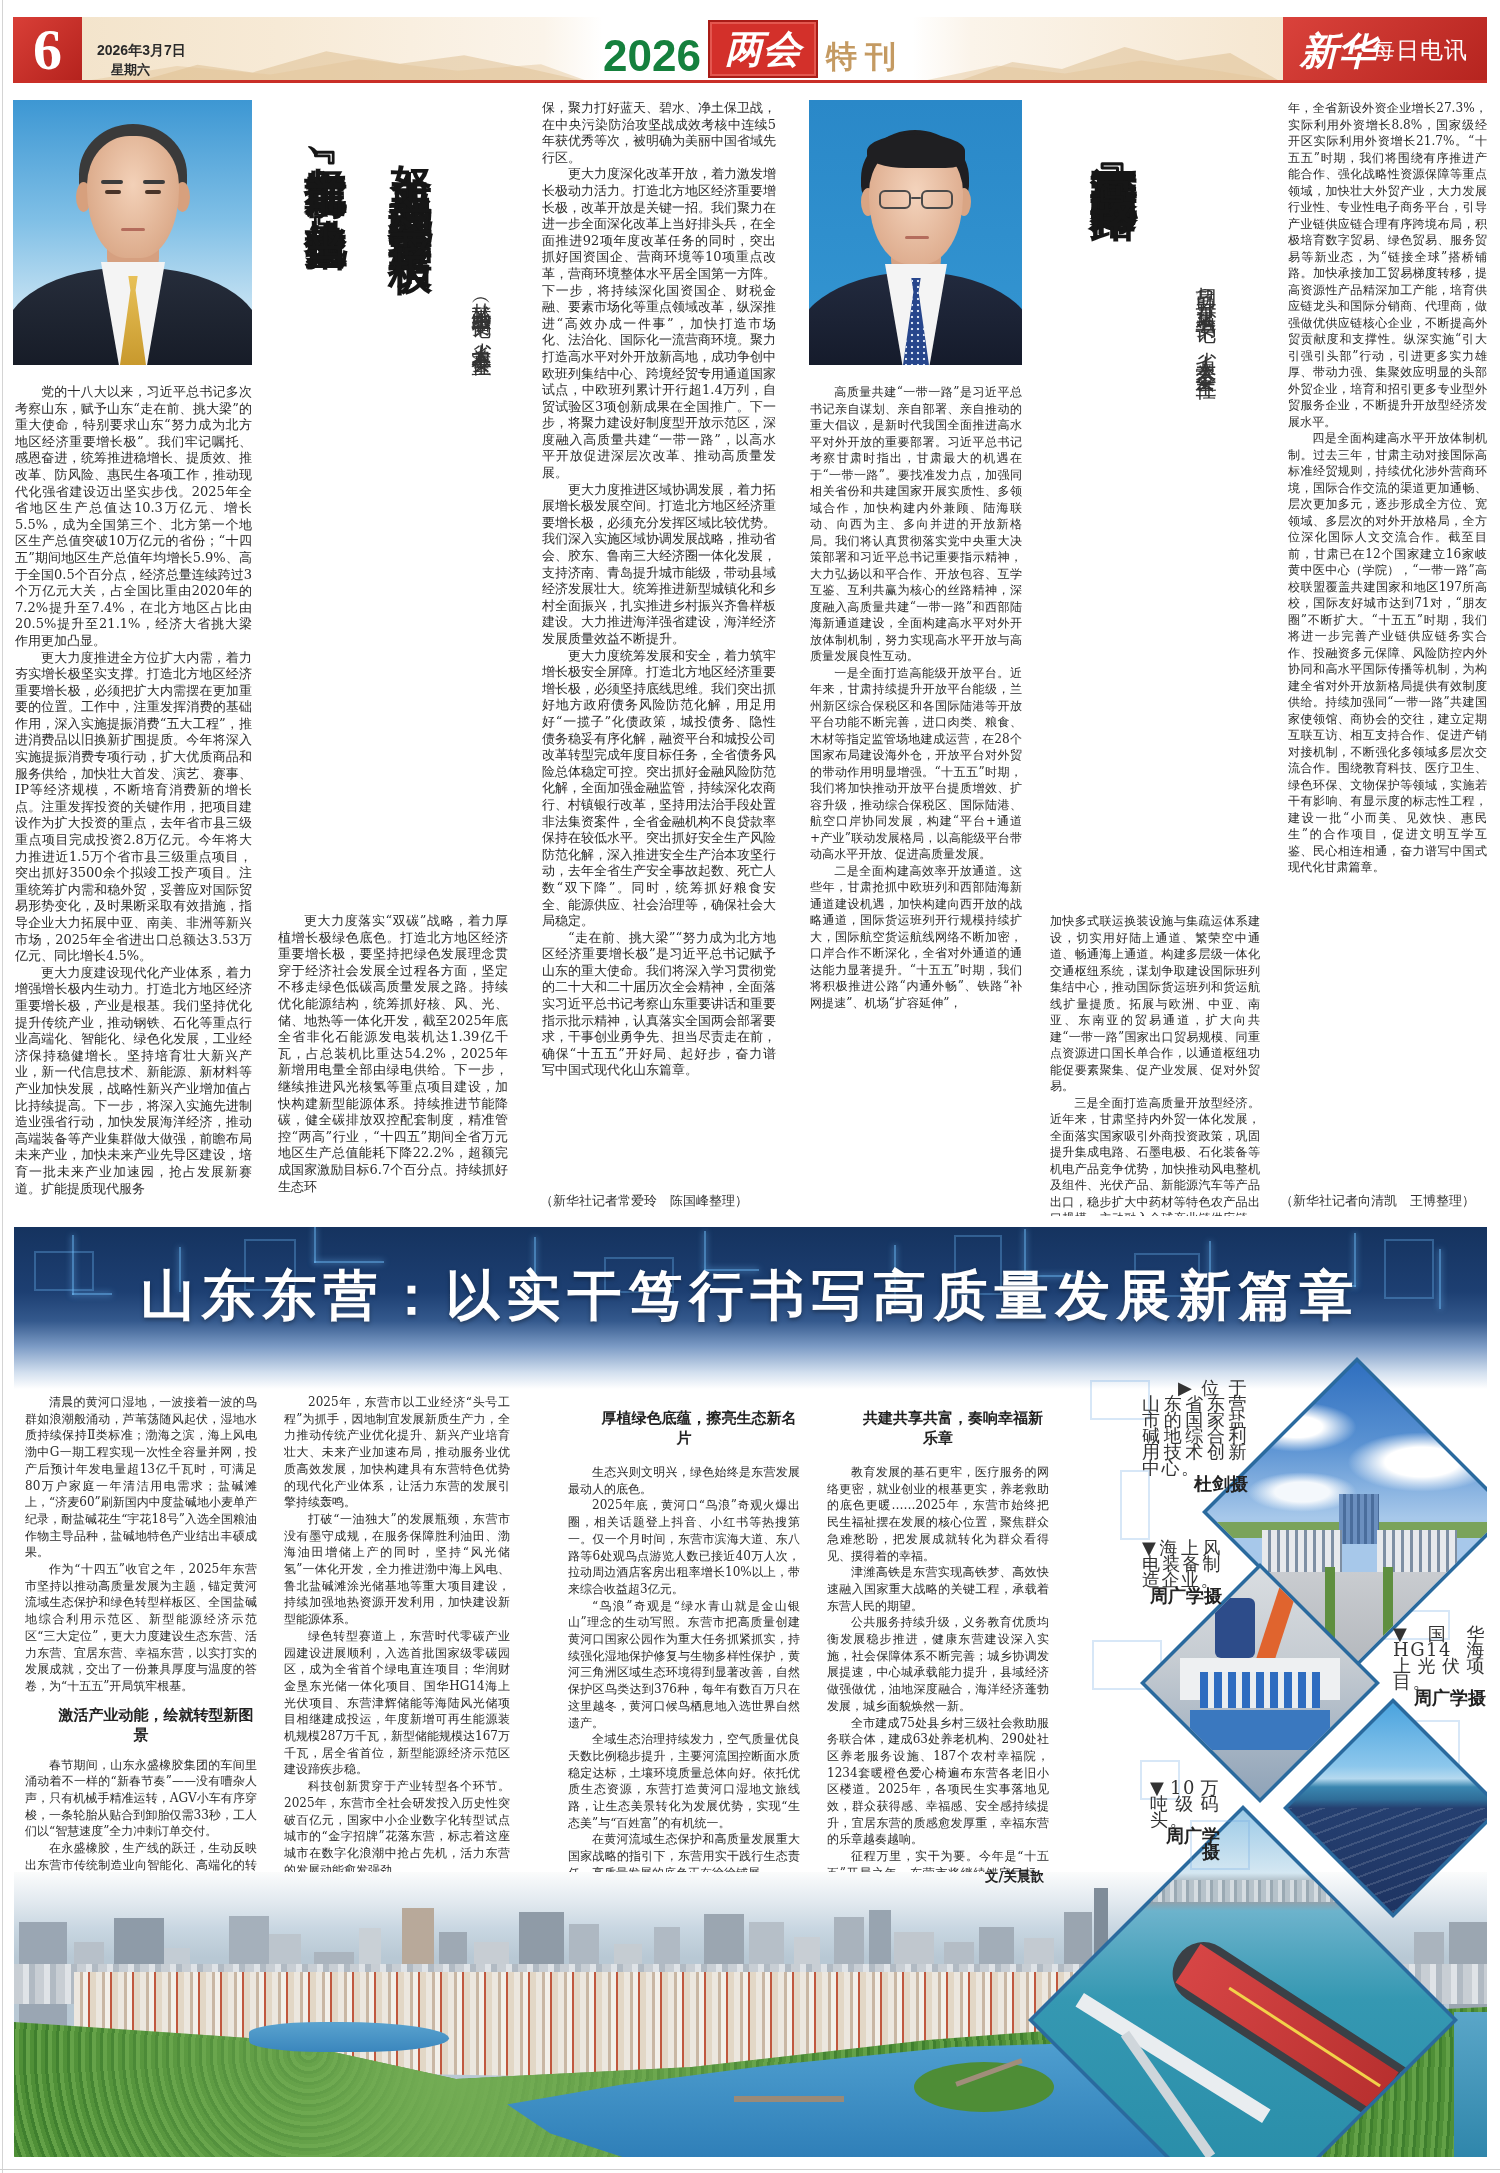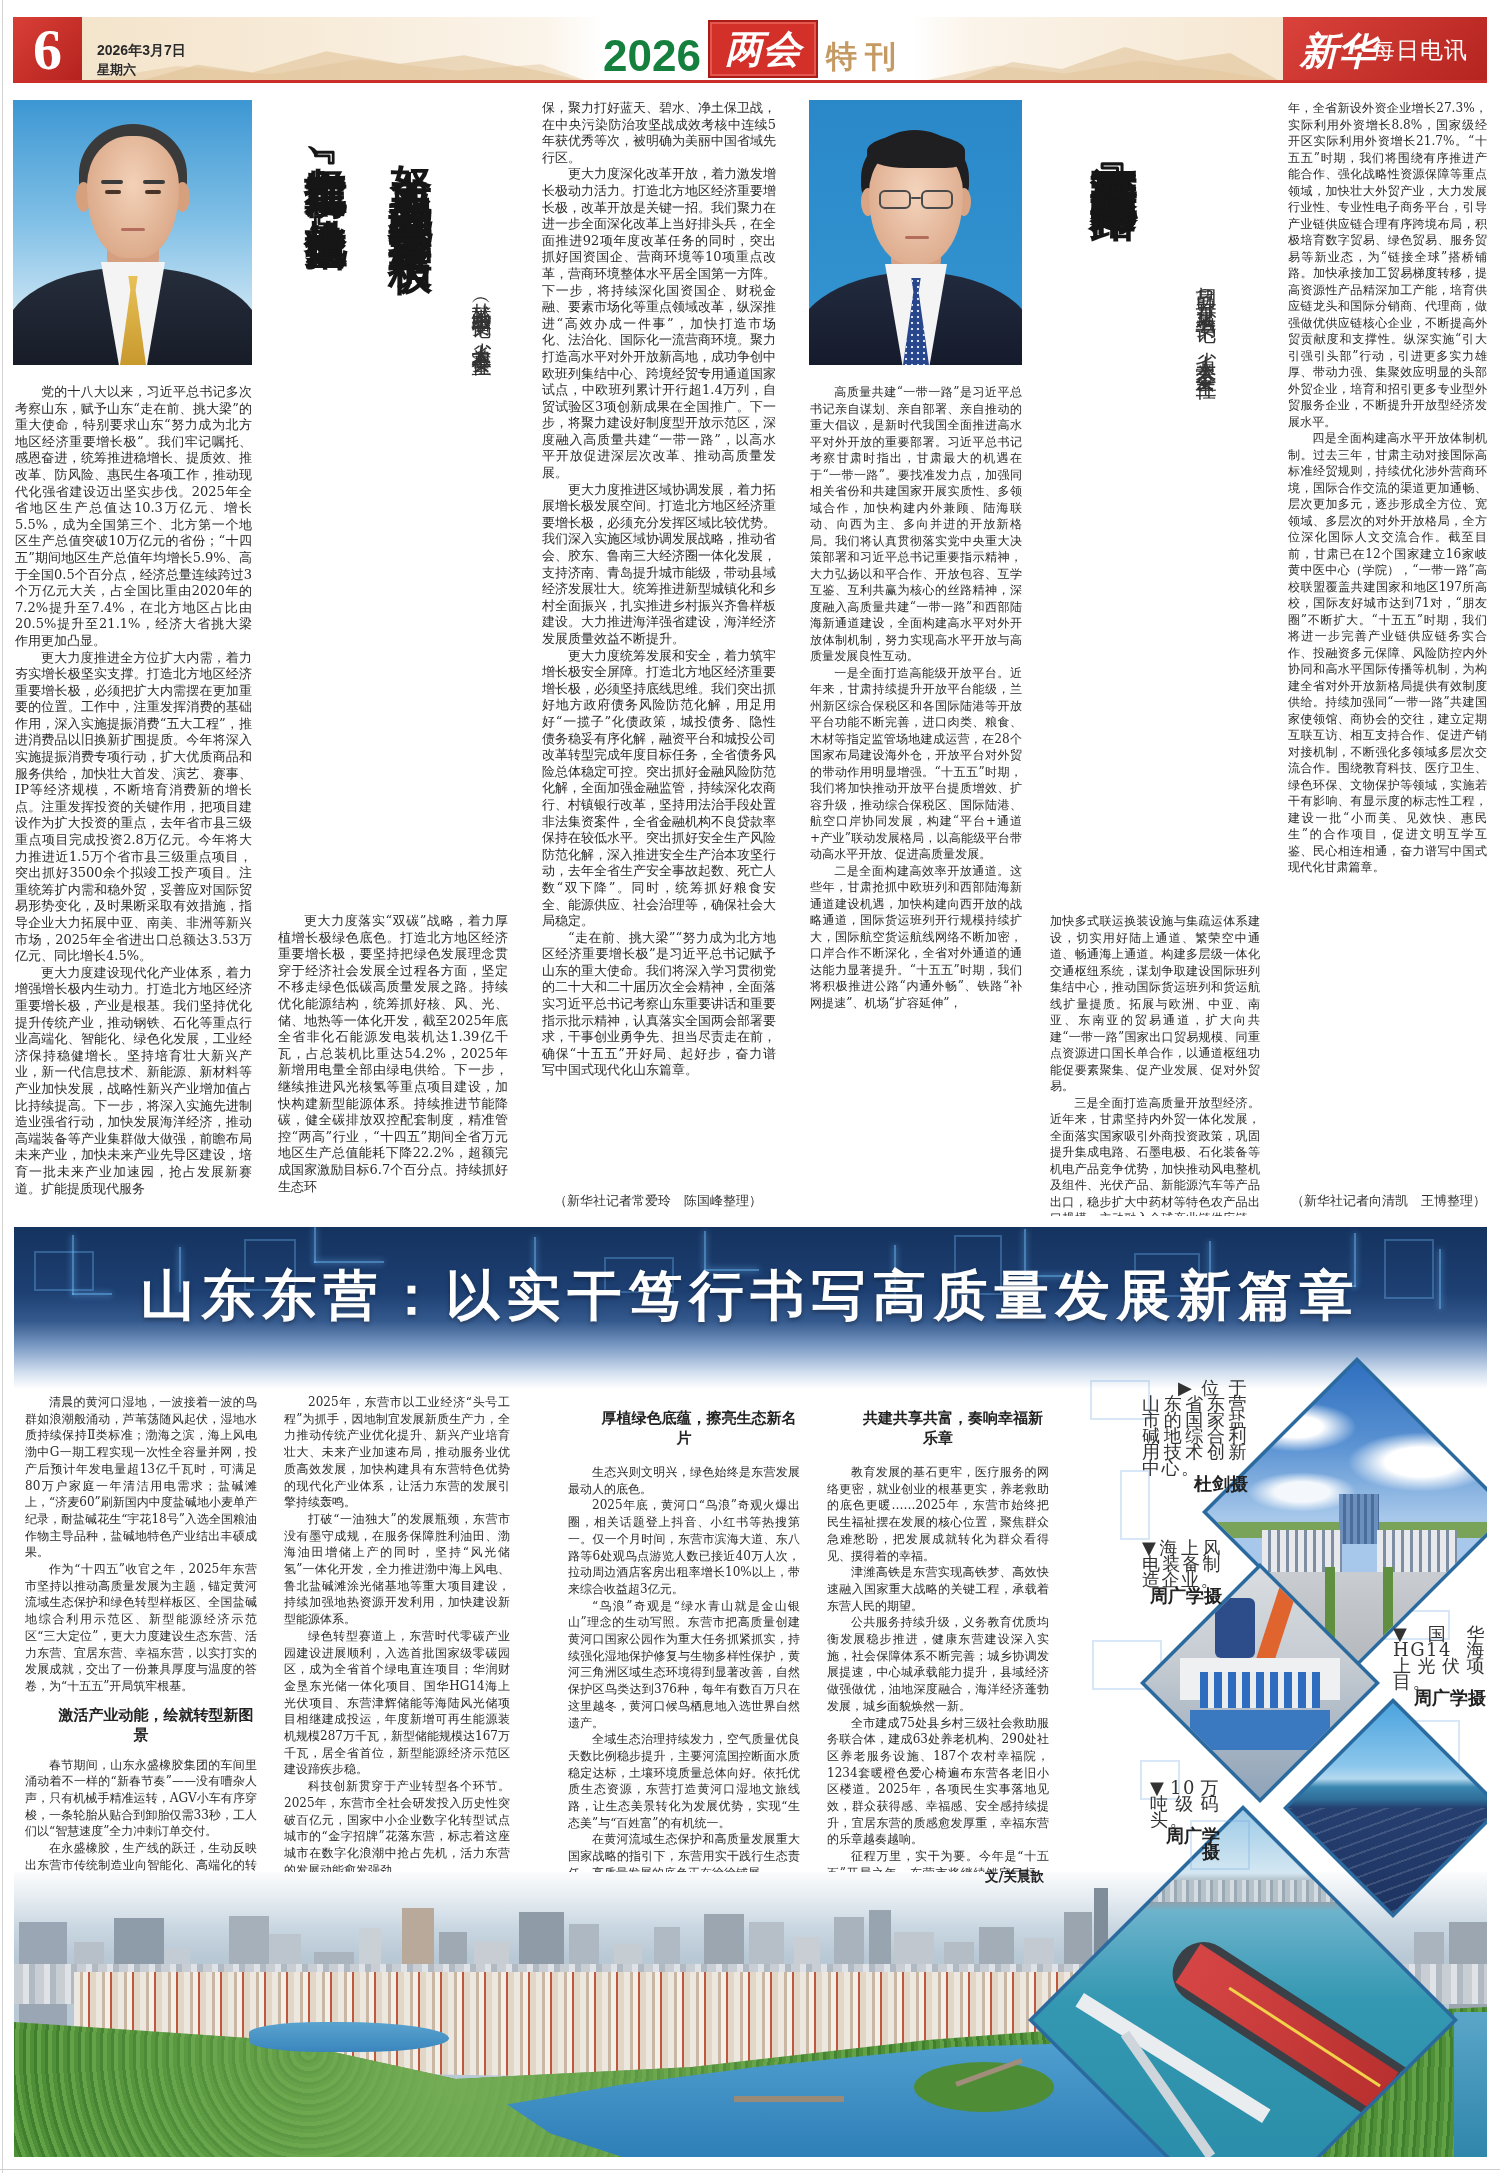--- a/index.html
+++ b/index.html
@@ -13,21 +13,21 @@
 .masthead{left:13px;top:17px;width:1474px;height:66px;overflow:hidden;
   background:linear-gradient(90deg,#f2e2c8 0%,#f7ead6 18%,#fbf4ea 36%,#ffffff 40%,#ffffff 61%,#fbf4ea 65%,#f6e8d3 84%,#f1e0c5 100%)}
 .mtn{position:absolute;background:rgba(214,178,126,.42)}
 .mtn.a{left:120px;top:18px;width:460px;height:48px;clip-path:polygon(0 100%,14% 62%,26% 78%,42% 34%,58% 60%,72% 42%,86% 70%,100% 100%)}
 .mtn.b{left:60px;top:32px;width:520px;height:34px;background:rgba(226,196,150,.45);clip-path:polygon(0 100%,20% 50%,38% 75%,55% 30%,74% 64%,90% 45%,100% 100%)}
 .mtn.c{left:940px;top:16px;width:330px;height:50px;clip-path:polygon(0 100%,18% 58%,33% 72%,52% 28%,68% 55%,84% 40%,100% 100%)}
 .mtn.d{left:900px;top:34px;width:380px;height:32px;background:rgba(226,196,150,.45);clip-path:polygon(0 100%,22% 45%,40% 70%,60% 30%,80% 62%,100% 100%)}
 .pageno{left:13px;top:17px;width:69px;height:66px;background:linear-gradient(135deg,#d93f37,#b4221d);color:#fff;
   font-family:"Liberation Serif",serif;font-weight:700;font-size:58px;line-height:66px;text-align:center}
 .date1{left:97px;top:42px;font-family:"Liberation Sans",sans-serif;font-size:14px;color:#2a2a2a;font-weight:700}
-.date2{left:97px;top:61px;font-family:"Liberation Sans",sans-serif;font-size:13px;color:#2a2a2a;font-weight:700}
+.date2{left:111px;top:61px;font-family:"Liberation Sans",sans-serif;font-size:13px;color:#2a2a2a;font-weight:700}
 .yr{left:603px;top:34px;font-family:"Liberation Sans",sans-serif;font-weight:700;font-size:44px;line-height:44px;color:#15803d}
 .badge{left:708px;top:20px;width:110px;height:58px;background:#d3302a;border:2px solid #a91c17;box-shadow:inset 0 0 0 2px #e3574f;
   color:#fff;font-family:"DejaVu Serif",serif;font-weight:700;font-size:38px;line-height:54px;text-align:center;font-style:italic}
 .tekan{left:826px;top:38px;font-family:"DejaVu Sans",sans-serif;font-weight:700;font-size:31px;line-height:36px;color:#c49a62;letter-spacing:8px}
 .brand{left:1283px;top:17px;width:204px;height:66px;background:linear-gradient(135deg,#da423b,#b5241f)}
 .brand1{left:1300px;top:26px;font-family:"DejaVu Serif",serif;font-style:italic;font-weight:700;font-size:38px;color:#fff}
 .brand2{left:1372px;top:35px;font-family:"DejaVu Sans",sans-serif;font-size:23px;color:#fff;letter-spacing:1px}
 .rule{left:13px;top:80px;width:1474px;height:3px;background:#c92f28}
 
 
@@ -47,21 +47,21 @@
 
 .vhead{writing-mode:vertical-rl;font-family:"DejaVu Serif",serif;font-weight:700;color:#161616;white-space:nowrap}
 .vby{writing-mode:vertical-rl;font-family:"DejaVu Serif",serif;color:#333;white-space:nowrap}
 
 
 .col{text-align:justify;overflow:hidden;color:#2b2b2b;font-family:"DejaVu Serif",serif}
 .col p{text-indent:2em}
 .col p.cont{text-indent:0}
 .t13{font-size:13px;line-height:16.6px}
 .t12{font-size:12.1px;line-height:16.5px}
-.credit{font-family:"DejaVu Sans",sans-serif;font-size:13px;color:#333;text-align:right;white-space:nowrap}
+.credit{font-family:"DejaVu Sans",sans-serif;font-size:13px;color:#333;white-space:nowrap}
 
 
 .banner{left:14px;top:1227px;width:1473px;height:162px;overflow:hidden;
   background:linear-gradient(180deg,#15335f 0%,#1d3f72 40%,#34598d 58%,#7d9cc6 74%,#d3e0ef 90%,#ffffff 100%)}
 .banner .tl{position:absolute;background:rgba(110,185,245,.55);box-shadow:0 0 6px rgba(120,195,255,.7)}
 .banner .tb{position:absolute;border:2px solid rgba(110,185,245,.33)}
 .banner-title{left:0;top:38px;width:1473px;text-align:center;color:#fff;font-family:"DejaVu Sans",sans-serif;font-weight:700;
   font-size:54px;line-height:62px;letter-spacing:7px;text-shadow:0 2px 4px rgba(0,0,0,.35)}
 
 

